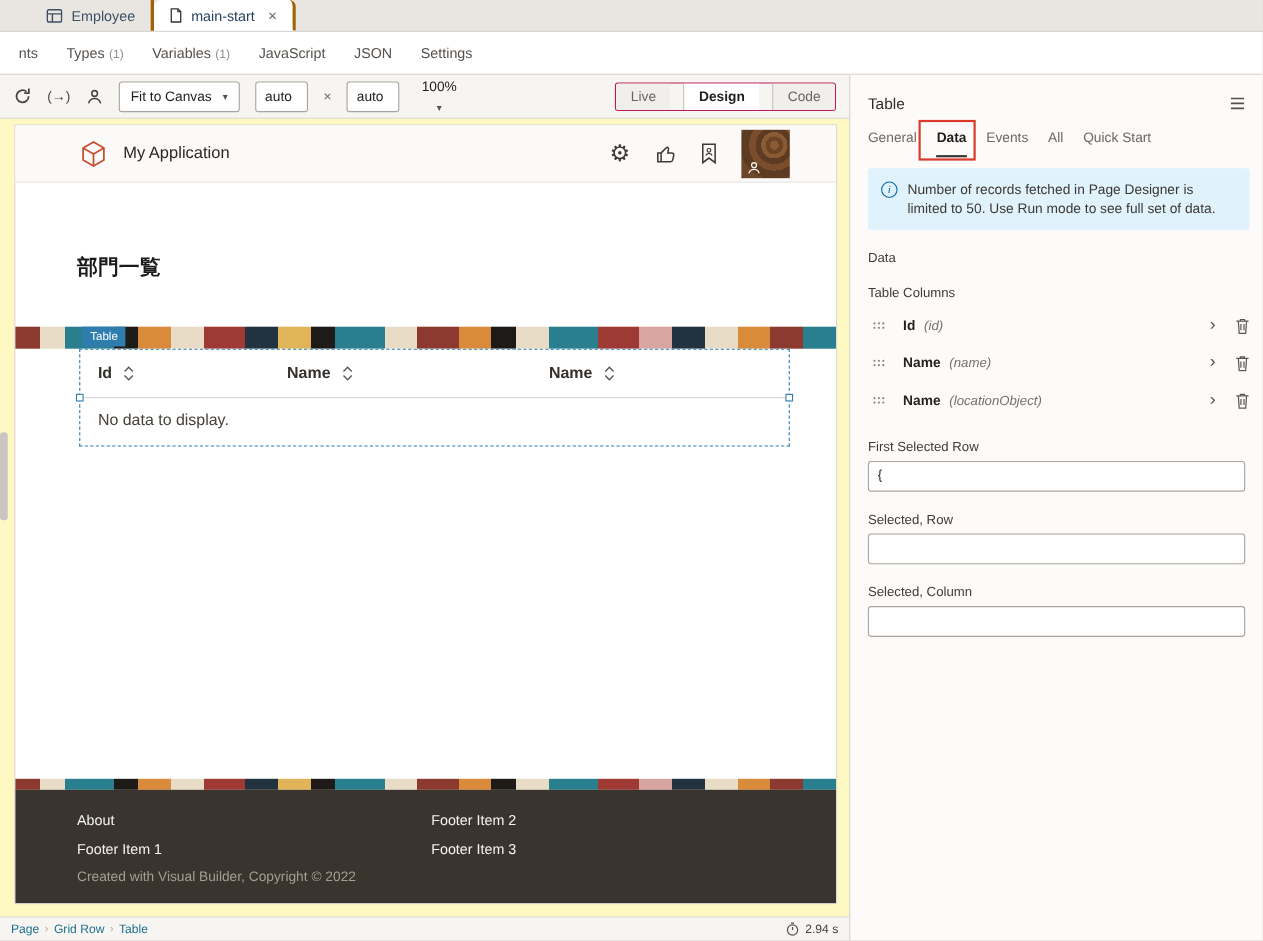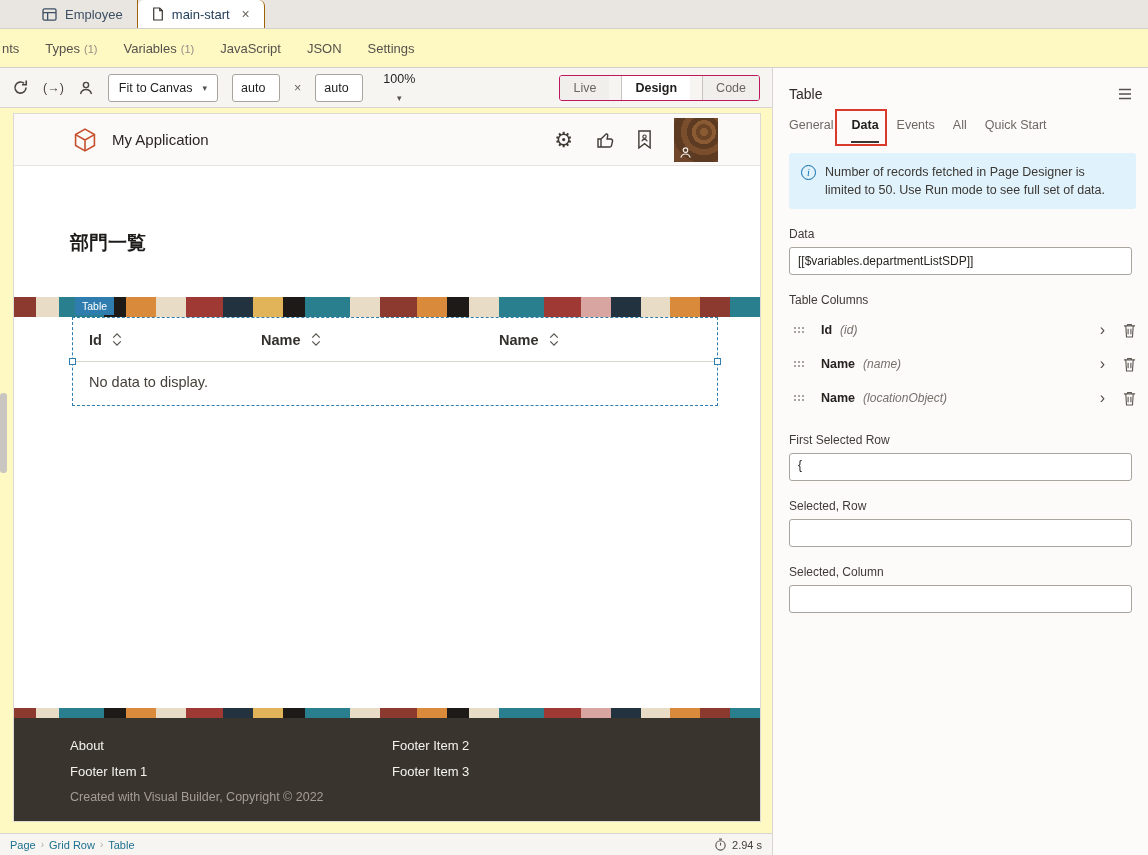--- a/index.html
+++ b/index.html
@@ -4,28 +4,28 @@
 <style>
   * { box-sizing: border-box; margin: 0; padding: 0; }
   html,body { background:#d8d5d0; }
   .app { position:relative; width:1148px; height:855px; background:#eae8e4;
          font-family:"Liberation Sans", sans-serif; color:#201e1c; overflow:hidden; }
 
   
   .tabstrip { position:absolute; top:0; left:0; width:100%; height:29px; background:#e9e6e2;
               border-bottom:1px solid #d3cfca; display:flex; align-items:stretch; padding-left:28px; }
   .doc-tab { display:flex; align-items:center; gap:8px; padding:0 14px; font-size:13px;
-             color:#3d4f63; border-right:1px solid #a16207; cursor:default; }
+             color:#3d4f63; border-right:3px solid #a16207; cursor:default; }
   .doc-tab.active { background:#ffffff; color:#24405c; border-radius:6px 6px 0 0; }
   .tab-close { color:#6e6862; font-size:14px; margin-left:4px; }
 
   
-  .menurow { position:absolute; top:29px; left:0; width:100%; height:39px; background:#fef9c3;
+  .menurow { position:absolute; top:29px; left:0; width:100%; height:39px; background:#ffffff;
              border-bottom:1px solid #d3cfca; display:flex; align-items:center; gap:26px;
-             padding-left:2px; font-size:13px; color:#56514c; }
+             padding-left:17px; font-size:13px; color:#56514c; }
   .menu-item { display:flex; gap:4px; align-items:baseline; white-space:nowrap; }
   .menu-count { font-size:11px; color:#938d86; }
 
   
   .body { position:absolute; top:68px; left:0; width:100%; height:787px; display:flex; }
   .left-col { width:772px; display:flex; flex-direction:column; }
 
   
   .toolbar { height:40px; border-bottom:1px solid #d8d4cf; background:#f6f5f2;
              display:flex; align-items:center; padding:0 12px; gap:14px; font-size:12.5px; }
@@ -318,21 +318,20 @@
         <span class="insp-tab">All</span>
         <span class="insp-tab">Quick Start</span>
       </div>
 
       <div class="insp-banner">
         <span class="info-icon">i</span>
         <span>Number of records fetched in Page Designer is limited to 50. Use Run mode to see full set of data.</span>
       </div>
 
       <div class="insp-label">Data</div>
-      <div class="insp-input">[[$variables.departmentListSDP]]</div>
 
       <div class="insp-label">Table Columns</div>
       <div class="col-list">
 
         <div class="col-row">
           <svg viewBox="0 0 12 8" width="12" height="8">
             <circle cx="2" cy="2" r="1" fill="#8d8781"></circle>
               <circle cx="6" cy="2" r="1" fill="#8d8781"></circle>
               <circle cx="10" cy="2" r="1" fill="#8d8781"></circle>
             <circle cx="2" cy="6" r="1" fill="#8d8781"></circle>

